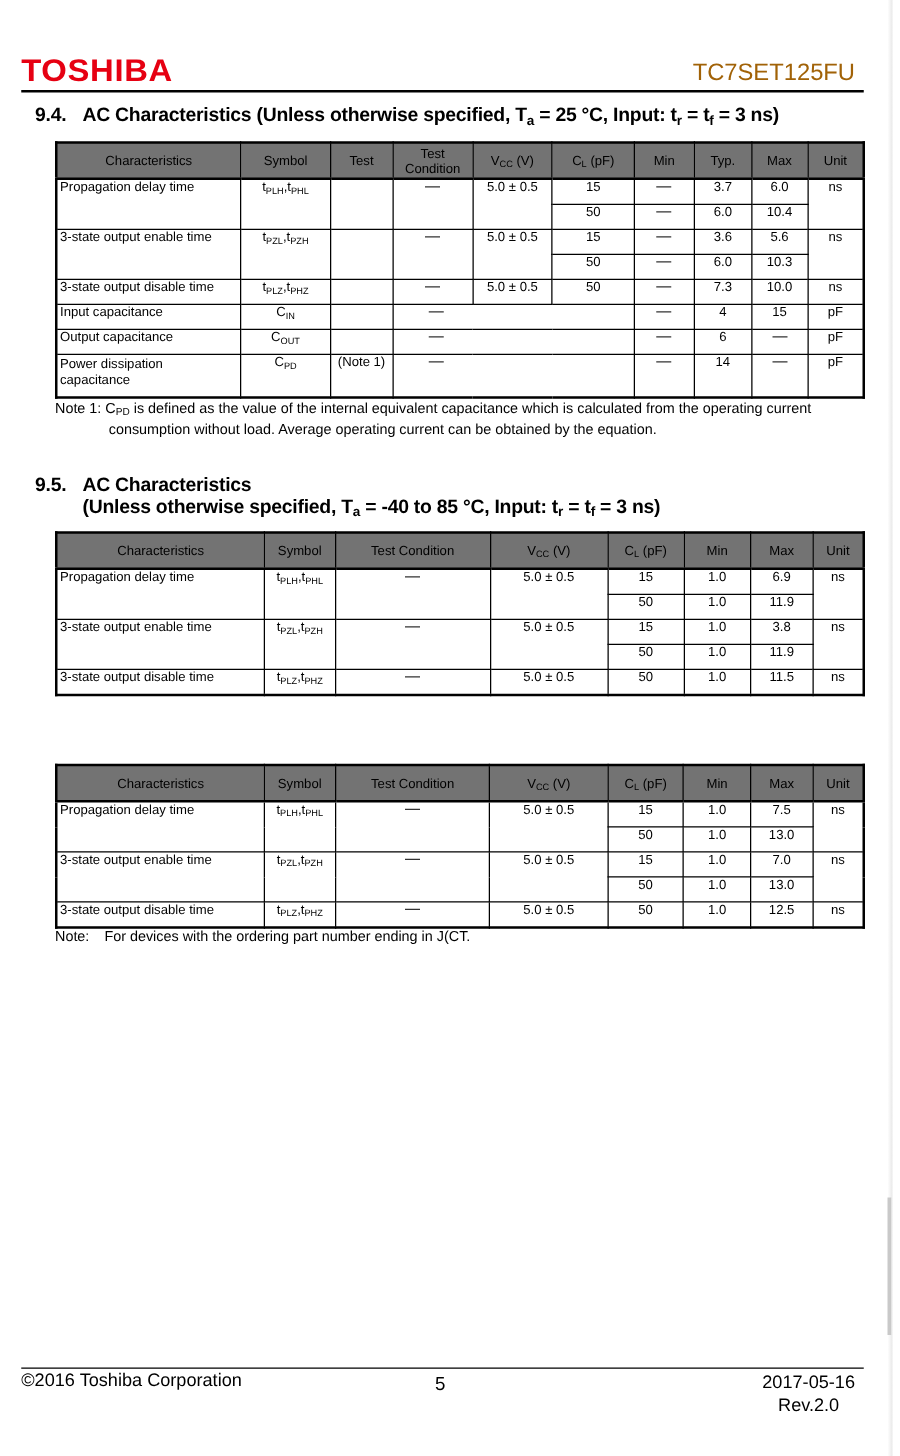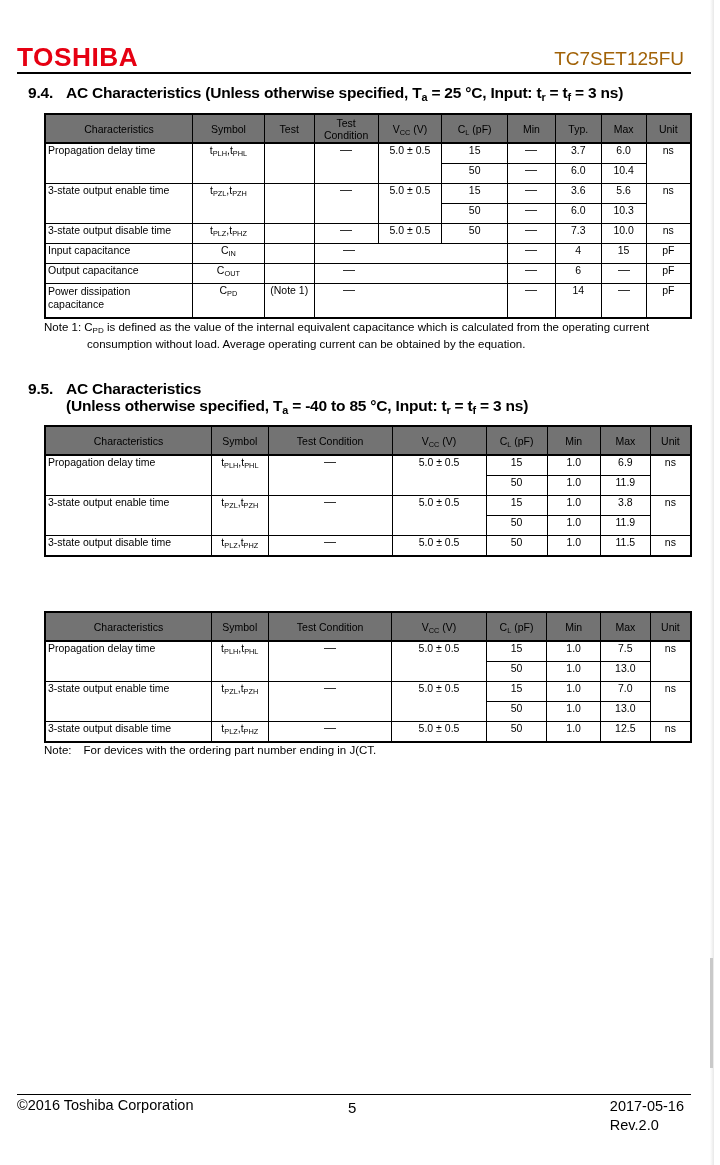--- a/index.html
+++ b/index.html
@@ -27,21 +27,21 @@
   table.spec td.c { text-align: center; }
   table.spec td.l { text-align: left; padding-left: 2px; }
   .dash { display: inline-block; width: 12px; height: 1px; background: #333; vertical-align: middle; margin-top: -2px; }
 
   .note { position: absolute; left: 44px; font-size: 11.5px; line-height: 17px; }
   .note .ind { padding-left: 43px; }
 
   .foot-rule { position: absolute; left: 17px; top: 1094px; width: 674px; height: 1px; background: #000; }
   .foot-left { position: absolute; left: 17px; top: 1097px; font-size: 14.5px; }
   .foot-mid { position: absolute; left: 348px; top: 1099px; font-size: 15px; }
-  .foot-right { position: absolute; right: 30px; top: 1097px; font-size: 14.5px; text-align: left; line-height: 19px; }
+  .foot-right { position: absolute; right: 30px; top: 1097px; font-size: 14.5px; text-align: center; line-height: 19px; }
 </style>
 </head>
 <body>
 
 <div class="page">
 
   <div class="logo">TOSHIBA</div>
   <div class="partno">TC7SET125FU</div>
   <div class="hdr-rule"></div>
 

